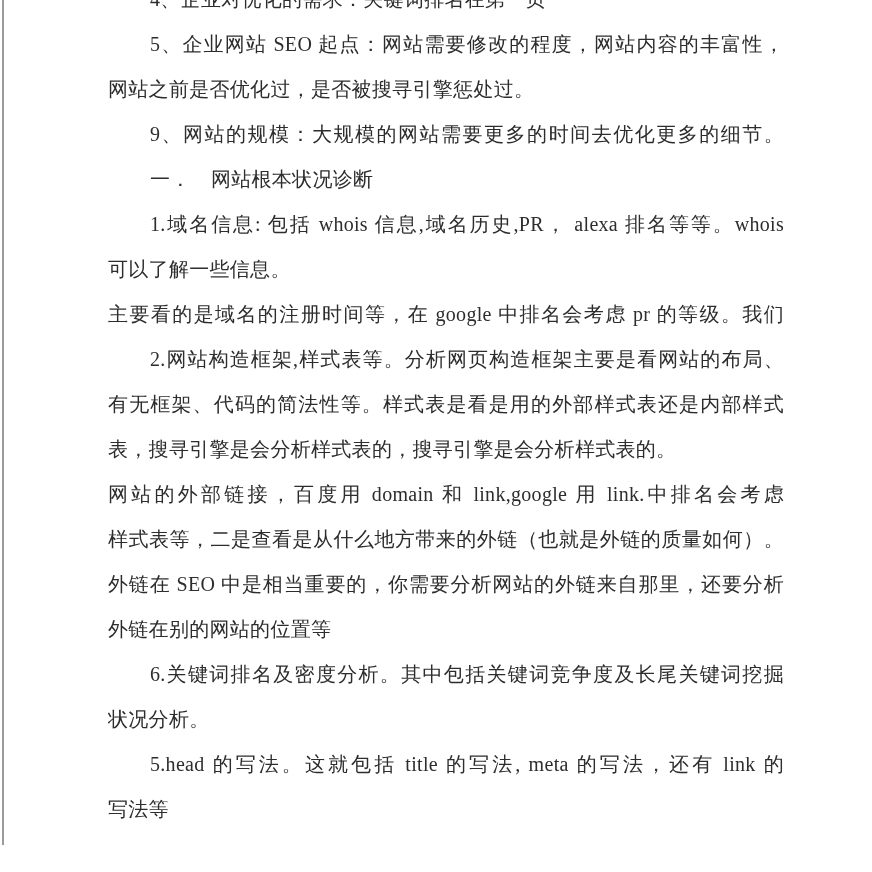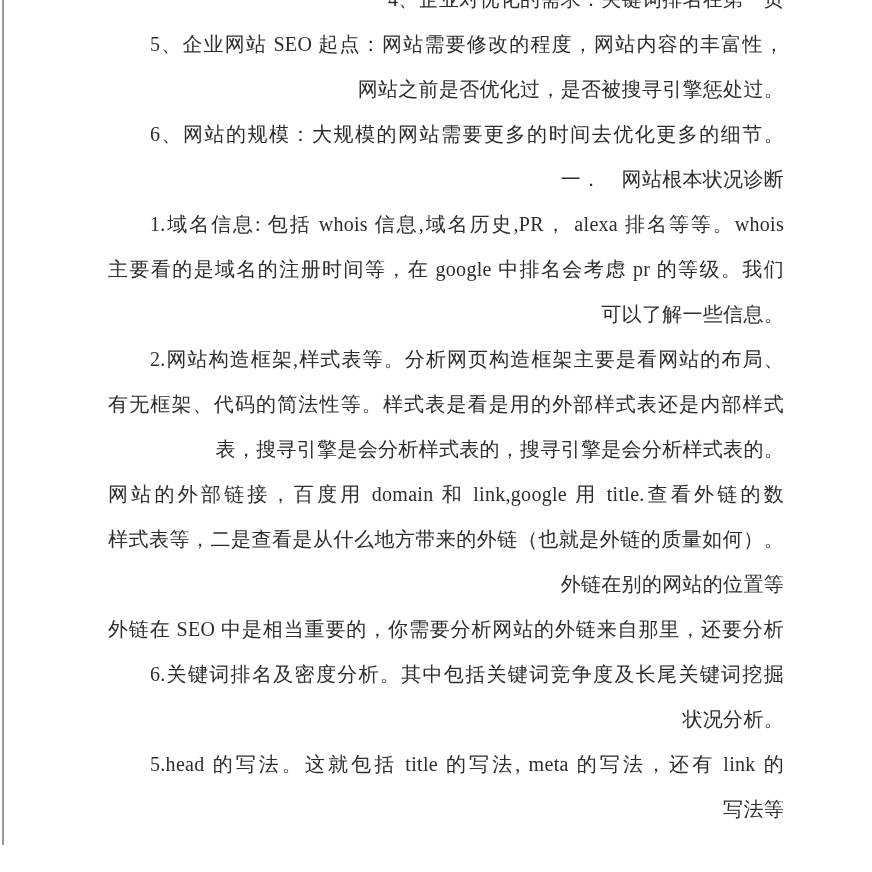--- a/index.html
+++ b/index.html
@@ -29,49 +29,48 @@
     width: 676px;
     color: #2d2d2d;
     font-size: 20px;
     line-height: 45px;
     letter-spacing: 0.3px;
   }
   .ln {
     height: 45px;
     overflow: hidden;
     white-space: nowrap;
-    text-align: right;
   }
   .indent {
     text-indent: 42px;
   }
   .j {
     white-space: normal;
     text-align: justify;
     text-align-last: justify;
   }
 </style>
 </head>
 <body>
 
 <div class="page-edge-line"></div>
 
 <div class="doc">
   <div class="ln indent">4、企业对优化的需求：关键词排名在第一页</div>
   <div class="ln indent j">5、企业网站 SEO 起点：网站需要修改的程度，网站内容的丰富性，</div>
   <div class="ln">网站之前是否优化过，是否被搜寻引擎惩处过。</div>
-  <div class="ln indent j">6、网站的规模：大规模的网站需要更多的时间去优化更多的细节。</div>
+  <div class="ln indent j">9、网站的规模：大规模的网站需要更多的时间去优化更多的细节。</div>
   <div class="ln indent">一．　网站根本状况诊断</div>
   <div class="ln indent j">1.域名信息: 包括 whois 信息,域名历史,PR， alexa 排名等等。whois</div>
+  <div class="ln">可以了解一些信息。</div>
   <div class="ln j">主要看的是域名的注册时间等，在 google 中排名会考虑 pr 的等级。我们</div>
-  <div class="ln">可以了解一些信息。</div>
   <div class="ln indent j">2.网站构造框架,样式表等。分析网页构造框架主要是看网站的布局、</div>
   <div class="ln j">有无框架、代码的简法性等。样式表是看是用的外部样式表还是内部样式</div>
   <div class="ln">表，搜寻引擎是会分析样式表的，搜寻引擎是会分析样式表的。</div>
-  <div class="ln j">网站的外部链接，百度用 domain 和 link,google 用 title.查看外链的数</div>
+  <div class="ln j">网站的外部链接，百度用 domain 和 link,google 用 link.中排名会考虑</div>
   <div class="ln j">样式表等，二是查看是从什么地方带来的外链（也就是外链的质量如何）。</div>
+  <div class="ln j">外链在 SEO 中是相当重要的，你需要分析网站的外链来自那里，还要分析</div>
   <div class="ln">外链在别的网站的位置等</div>
-  <div class="ln j">外链在 SEO 中是相当重要的，你需要分析网站的外链来自那里，还要分析</div>
   <div class="ln indent j">6.关键词排名及密度分析。其中包括关键词竞争度及长尾关键词挖掘</div>
   <div class="ln">状况分析。</div>
   <div class="ln indent j">5.head 的写法。这就包括 title 的写法, meta 的写法，还有 link 的</div>
   <div class="ln">写法等</div>
 </div>
 
 </body></html>

